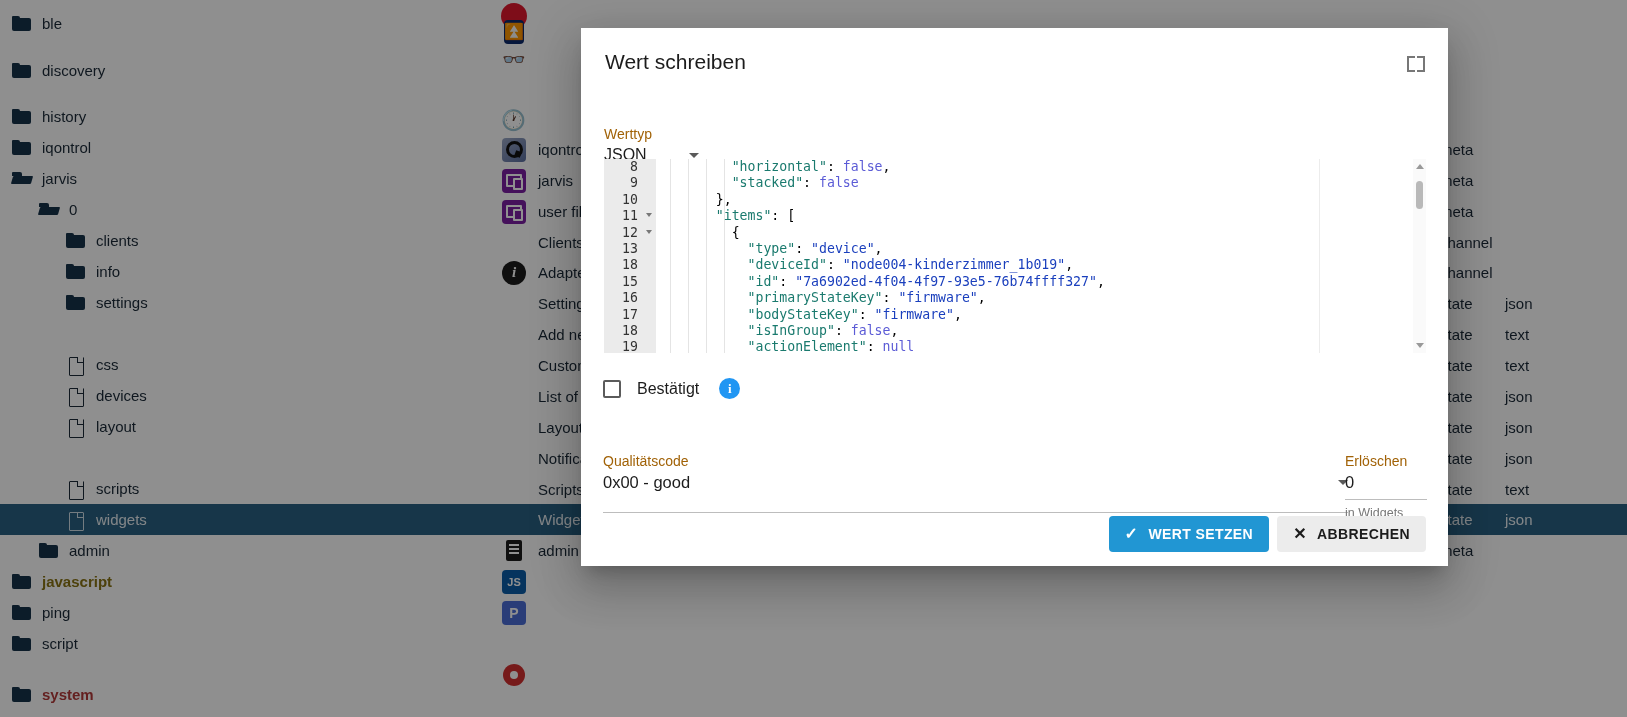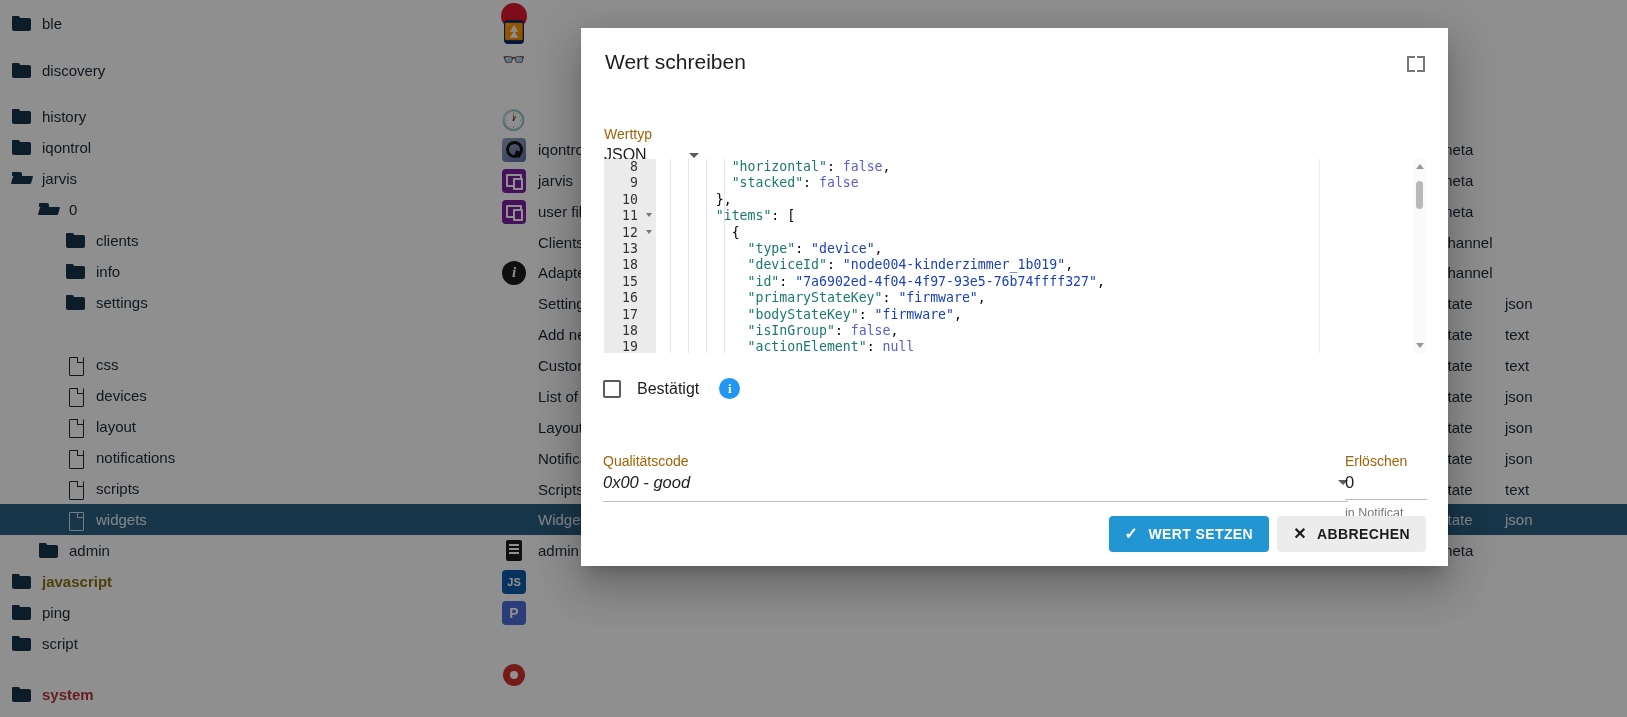--- a/index.html
+++ b/index.html
@@ -384,24 +384,23 @@
     font-family: "Liberation Serif", serif;
     cursor: pointer;
   }
 
   
   .qual {
     position: absolute; left: 22px; top: 425px; width: 745px;
   }
   .qual .line {
     border-bottom: 1px solid #bdbdbd;
-    padding-bottom: 9px;
+    padding-bottom: 20px;
     display:flex; align-items:center; justify-content: space-between;
     cursor:pointer;
-    font-style:italic;
   }
   .qual .val { font-size: 16.5px; color: #1c1c1c; }
 
   .expire {
     position: absolute; left: 764px; top: 425px; width: 82px;
   }
   .expire .line {
     border-bottom: 1px solid #bdbdbd;
     padding-bottom: 7px;
   }
@@ -489,25 +488,20 @@
         </div>
         <div class="tree-row" style="top: 380px;">
           <div style="width: 66px; flex: 0 0 auto;"></div>
           <span class="ico file"></span>
           <span class="tree-label">devices</span>
         </div>
         <div class="tree-row" style="top: 411px;">
           <div style="width: 66px; flex: 0 0 auto;"></div>
           <span class="ico file"></span>
           <span class="tree-label">layout</span>
-        </div>
-        <div class="tree-row" style="top: 442px;">
-          <div style="width: 66px; flex: 0 0 auto;"></div>
-          <span class="ico file"></span>
-          <span class="tree-label">notifications</span>
         </div>
         <div class="tree-row" style="top: 473px;">
           <div style="width: 66px; flex: 0 0 auto;"></div>
           <span class="ico file"></span>
           <span class="tree-label">scripts</span>
         </div>
         <div class="tree-row selected" style="top: 504px;">
           <div style="width: 66px; flex: 0 0 auto;"></div>
           <span class="ico file"></span>
           <span class="tree-label">widgets</span>
@@ -762,21 +756,21 @@
         <span class="val">0x00 - good</span>
         <span class="caret"></span>
       </div>
     </div>
 
     <div class="expire">
       <div class="fl-label">Erlöschen</div>
       <div class="line">
         <span class="val">0</span>
       </div>
-      <div class="hint">in Notificat</div>
+      <div class="hint">in Widgets</div>
     </div>
 
     <div class="btns">
       <button class="btn primary">
         <span class="gl">✓</span>
         <span>WERT SETZEN</span>
       </button>
       <button class="btn ghost">
         <span class="gl">✕</span>
         <span>ABBRECHEN</span>

